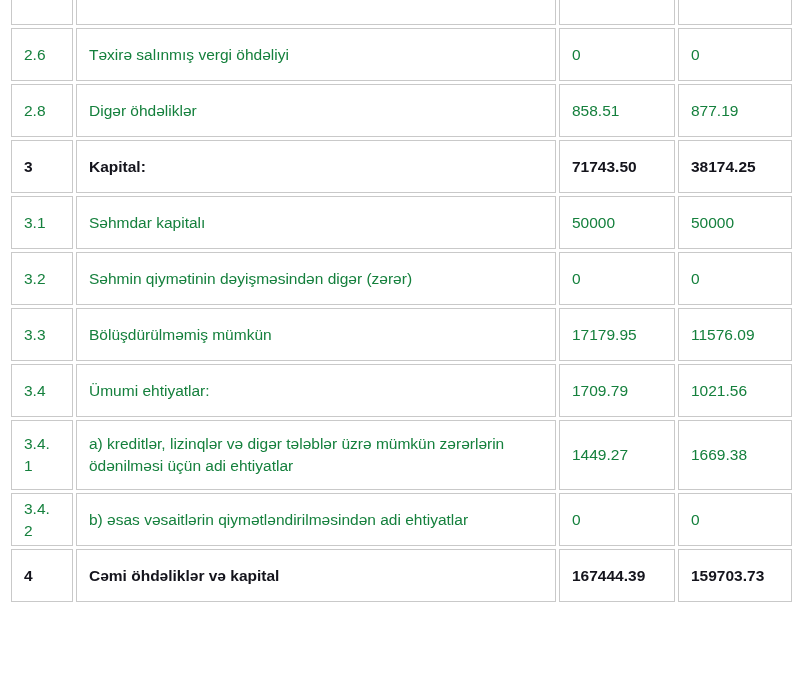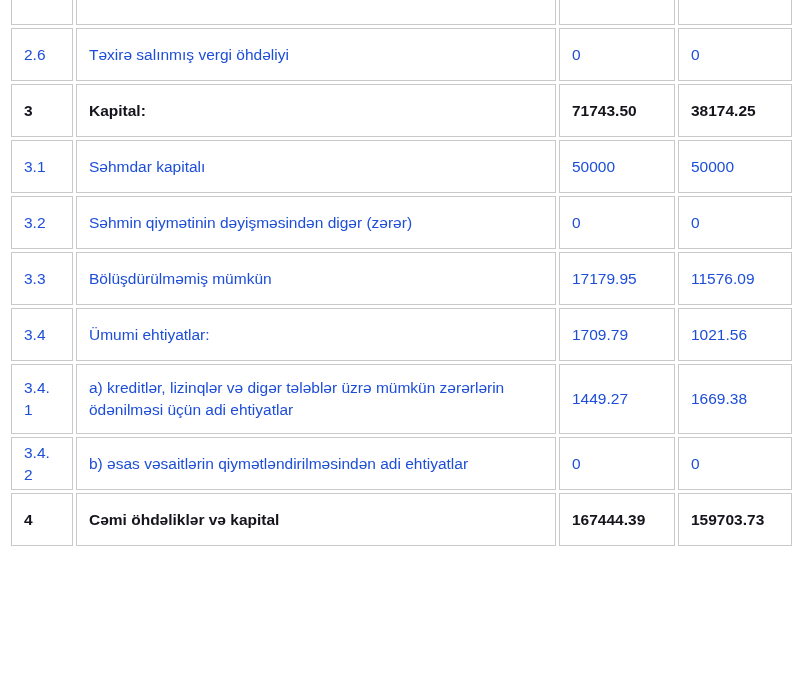--- a/index.html
+++ b/index.html
@@ -25,21 +25,21 @@
     table-layout: fixed;
     width: 787px;
     margin: -5px 0 0 8px;
   }
   table.fin-table td {
     border: 1px solid #c9c9c9;
     background: #ffffff;
     vertical-align: middle;
     font-size: 15.5px;
     line-height: 1.42;
-    color: #1d4ed8;
+    color: #15803d;
     padding: 2px 18px 2px 12px;
     overflow: hidden;
     word-wrap: break-word;
   }
   tr.h-std td   { height: 47px; }
   tr.h-tall td  { height: 64px; }
   tr.h-sliver td{ height: 25px; padding: 0; }
   tr.bold td {
     font-weight: bold;
     color: #14141c;
@@ -69,20 +69,26 @@
         </tr>
 
         <tr class="h-std">
           <td class="c-num">2.6</td>
           <td class="c-label">Təxirə salınmış vergi öhdəliyi</td>
           <td class="c-val">0</td>
           <td class="c-val">0</td>
         </tr>
 
 
+        <tr class="h-std">
+          <td class="c-num">2.8</td>
+          <td class="c-label">Digər öhdəliklər</td>
+          <td class="c-val">858.51</td>
+          <td class="c-val">877.19</td>
+        </tr>
 
         <tr class="h-std bold">
           <td class="c-num">3</td>
           <td class="c-label">Kapital:</td>
           <td class="c-val">71743.50</td>
           <td class="c-val">38174.25</td>
         </tr>
 
         <tr class="h-std">
           <td class="c-num">3.1</td>

